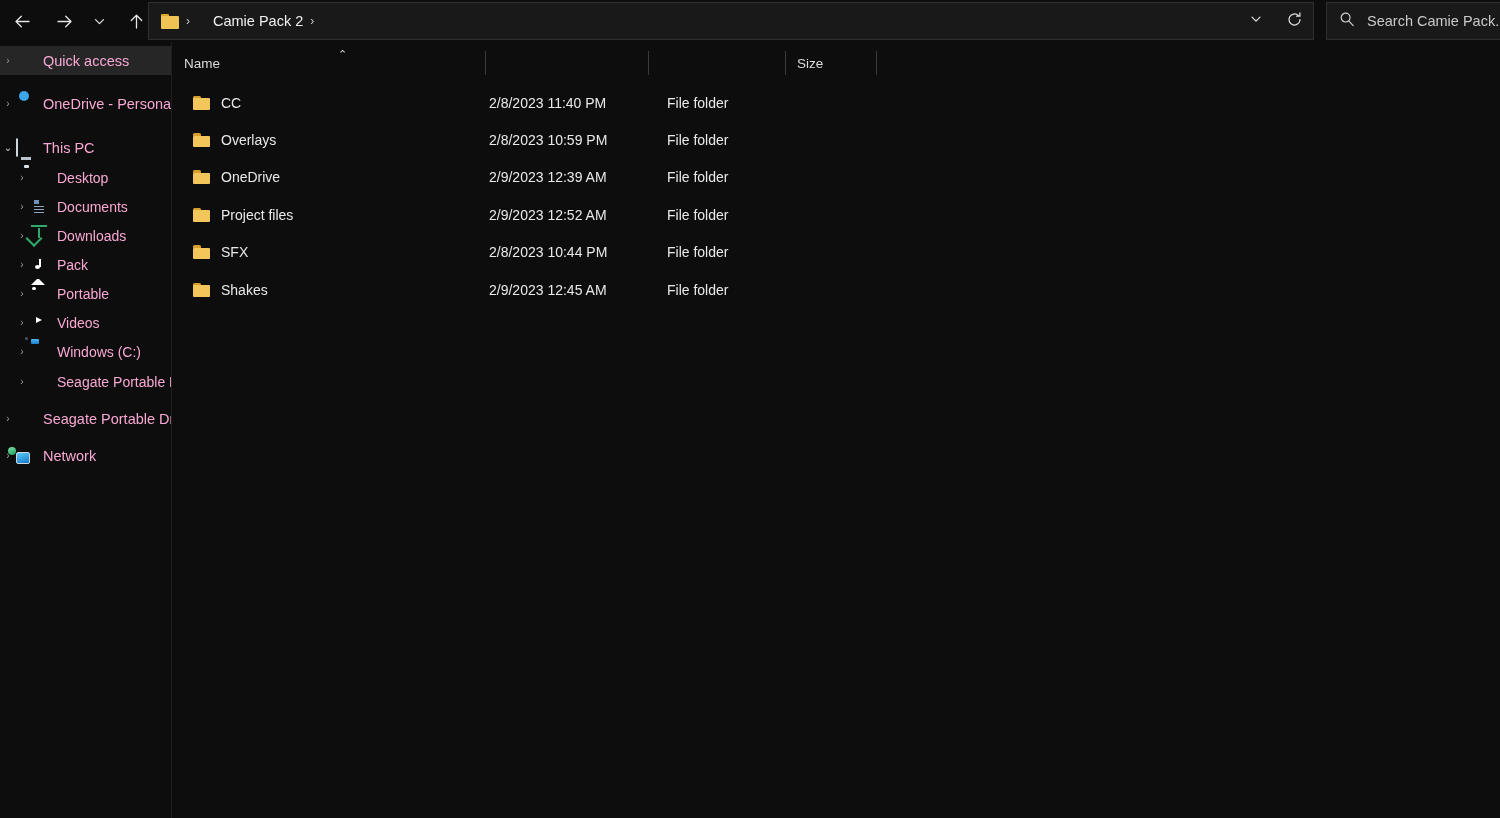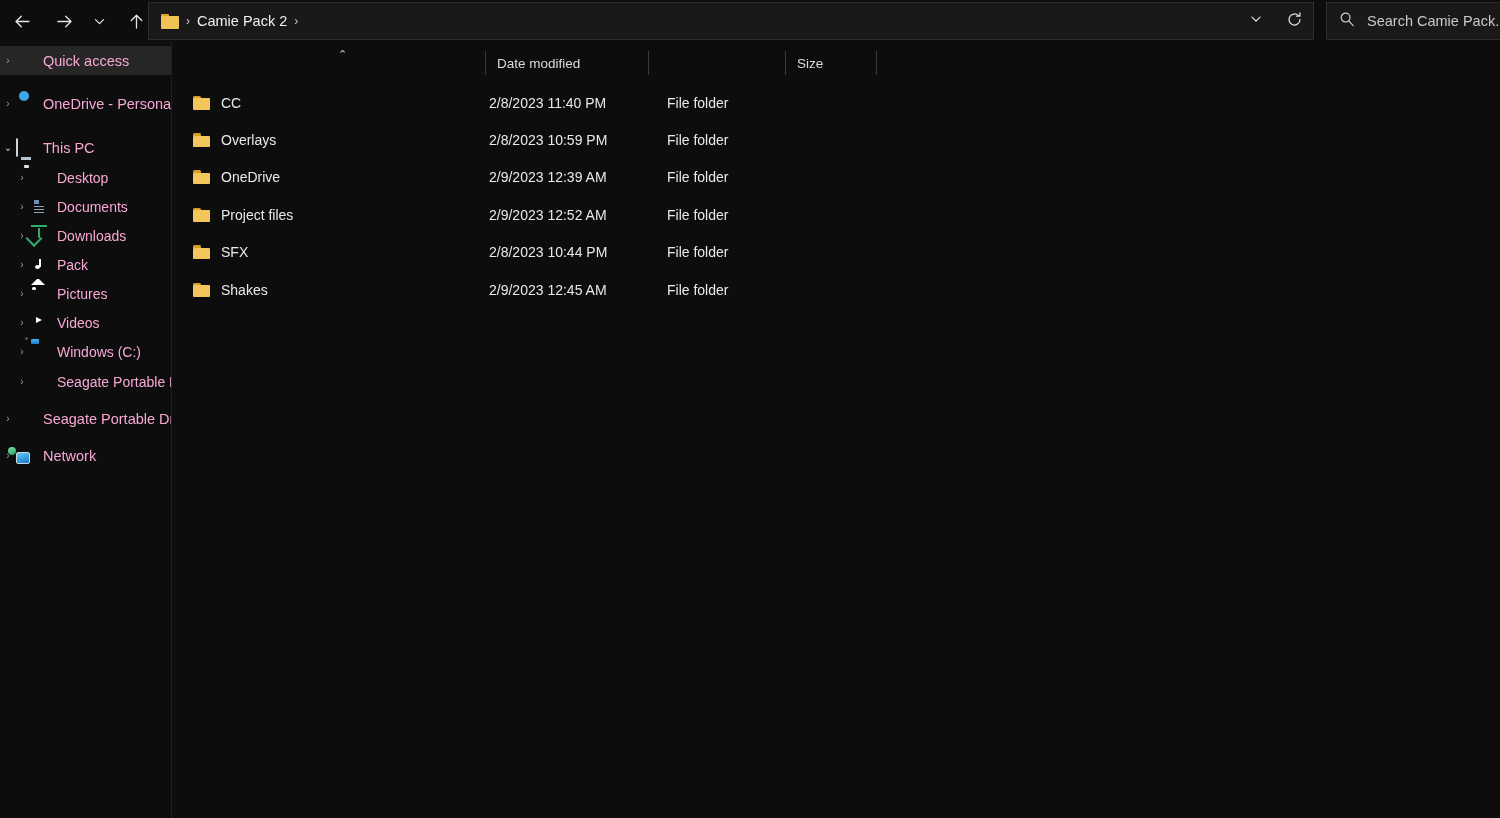--- a/index.html
+++ b/index.html
@@ -73,20 +73,21 @@
   .crumb-sep {
     color: #c8c8c8;
     font-size: 12px;
     padding: 0 7px;
     user-select: none;
   }
   .crumb-text {
     color: #f0f0f0;
     font-size: 14.5px;
     white-space: nowrap;
+    margin-left: 16px;
   }
 
   #addr-right {
     position: absolute;
     right: 0; top: 0;
     height: 100%;
     display: flex;
     align-items: center;
   }
   .addr-btn {
@@ -529,21 +530,21 @@
 
     <div class="tree-item lvl1">
       <span class="chev">›</span>
       <span class="tree-icon"><span class="ic-music"></span></span>
       <span class="tree-label">Pack</span>
     </div>
 
     <div class="tree-item lvl1">
       <span class="chev">›</span>
       <span class="tree-icon"><span class="ic-pic"></span></span>
-      <span class="tree-label">Pictures</span>
+      <span class="tree-label">Portable</span>
     </div>
 
     <div class="tree-item lvl1">
       <span class="chev">›</span>
       <span class="tree-icon"><span class="ic-video"></span></span>
       <span class="tree-label">Videos</span>
     </div>
 
     <div class="tree-item lvl1">
       <span class="chev">›</span>
@@ -566,26 +567,26 @@
     <div class="tree-item lvl0" style="margin-top:8px">
       <span class="chev">›</span>
       <span class="tree-icon"><span class="ic-network"></span></span>
       <span class="tree-label">Network</span>
     </div>
   </div>
 
   <div id="content">
 
     <div id="colheader">
+      <div class="col" style="left:0px;width:312px">
+        <span class="ctext">Name</span>
+      </div>
       <span id="sort-caret">⌃</span>
       <div class="col-divider" style="left:312px"></div>
 
-      <div class="col" style="left:313px;width:162px">
-        <span class="ctext">Date modified</span>
-      </div>
       <div class="col-divider" style="left:475px"></div>
 
       <div class="col-divider" style="left:612px"></div>
 
       <div class="col" style="left:613px;width:90px">
         <span class="ctext">Size</span>
       </div>
       <div class="col-divider" style="left:703px"></div>
     </div>
 

